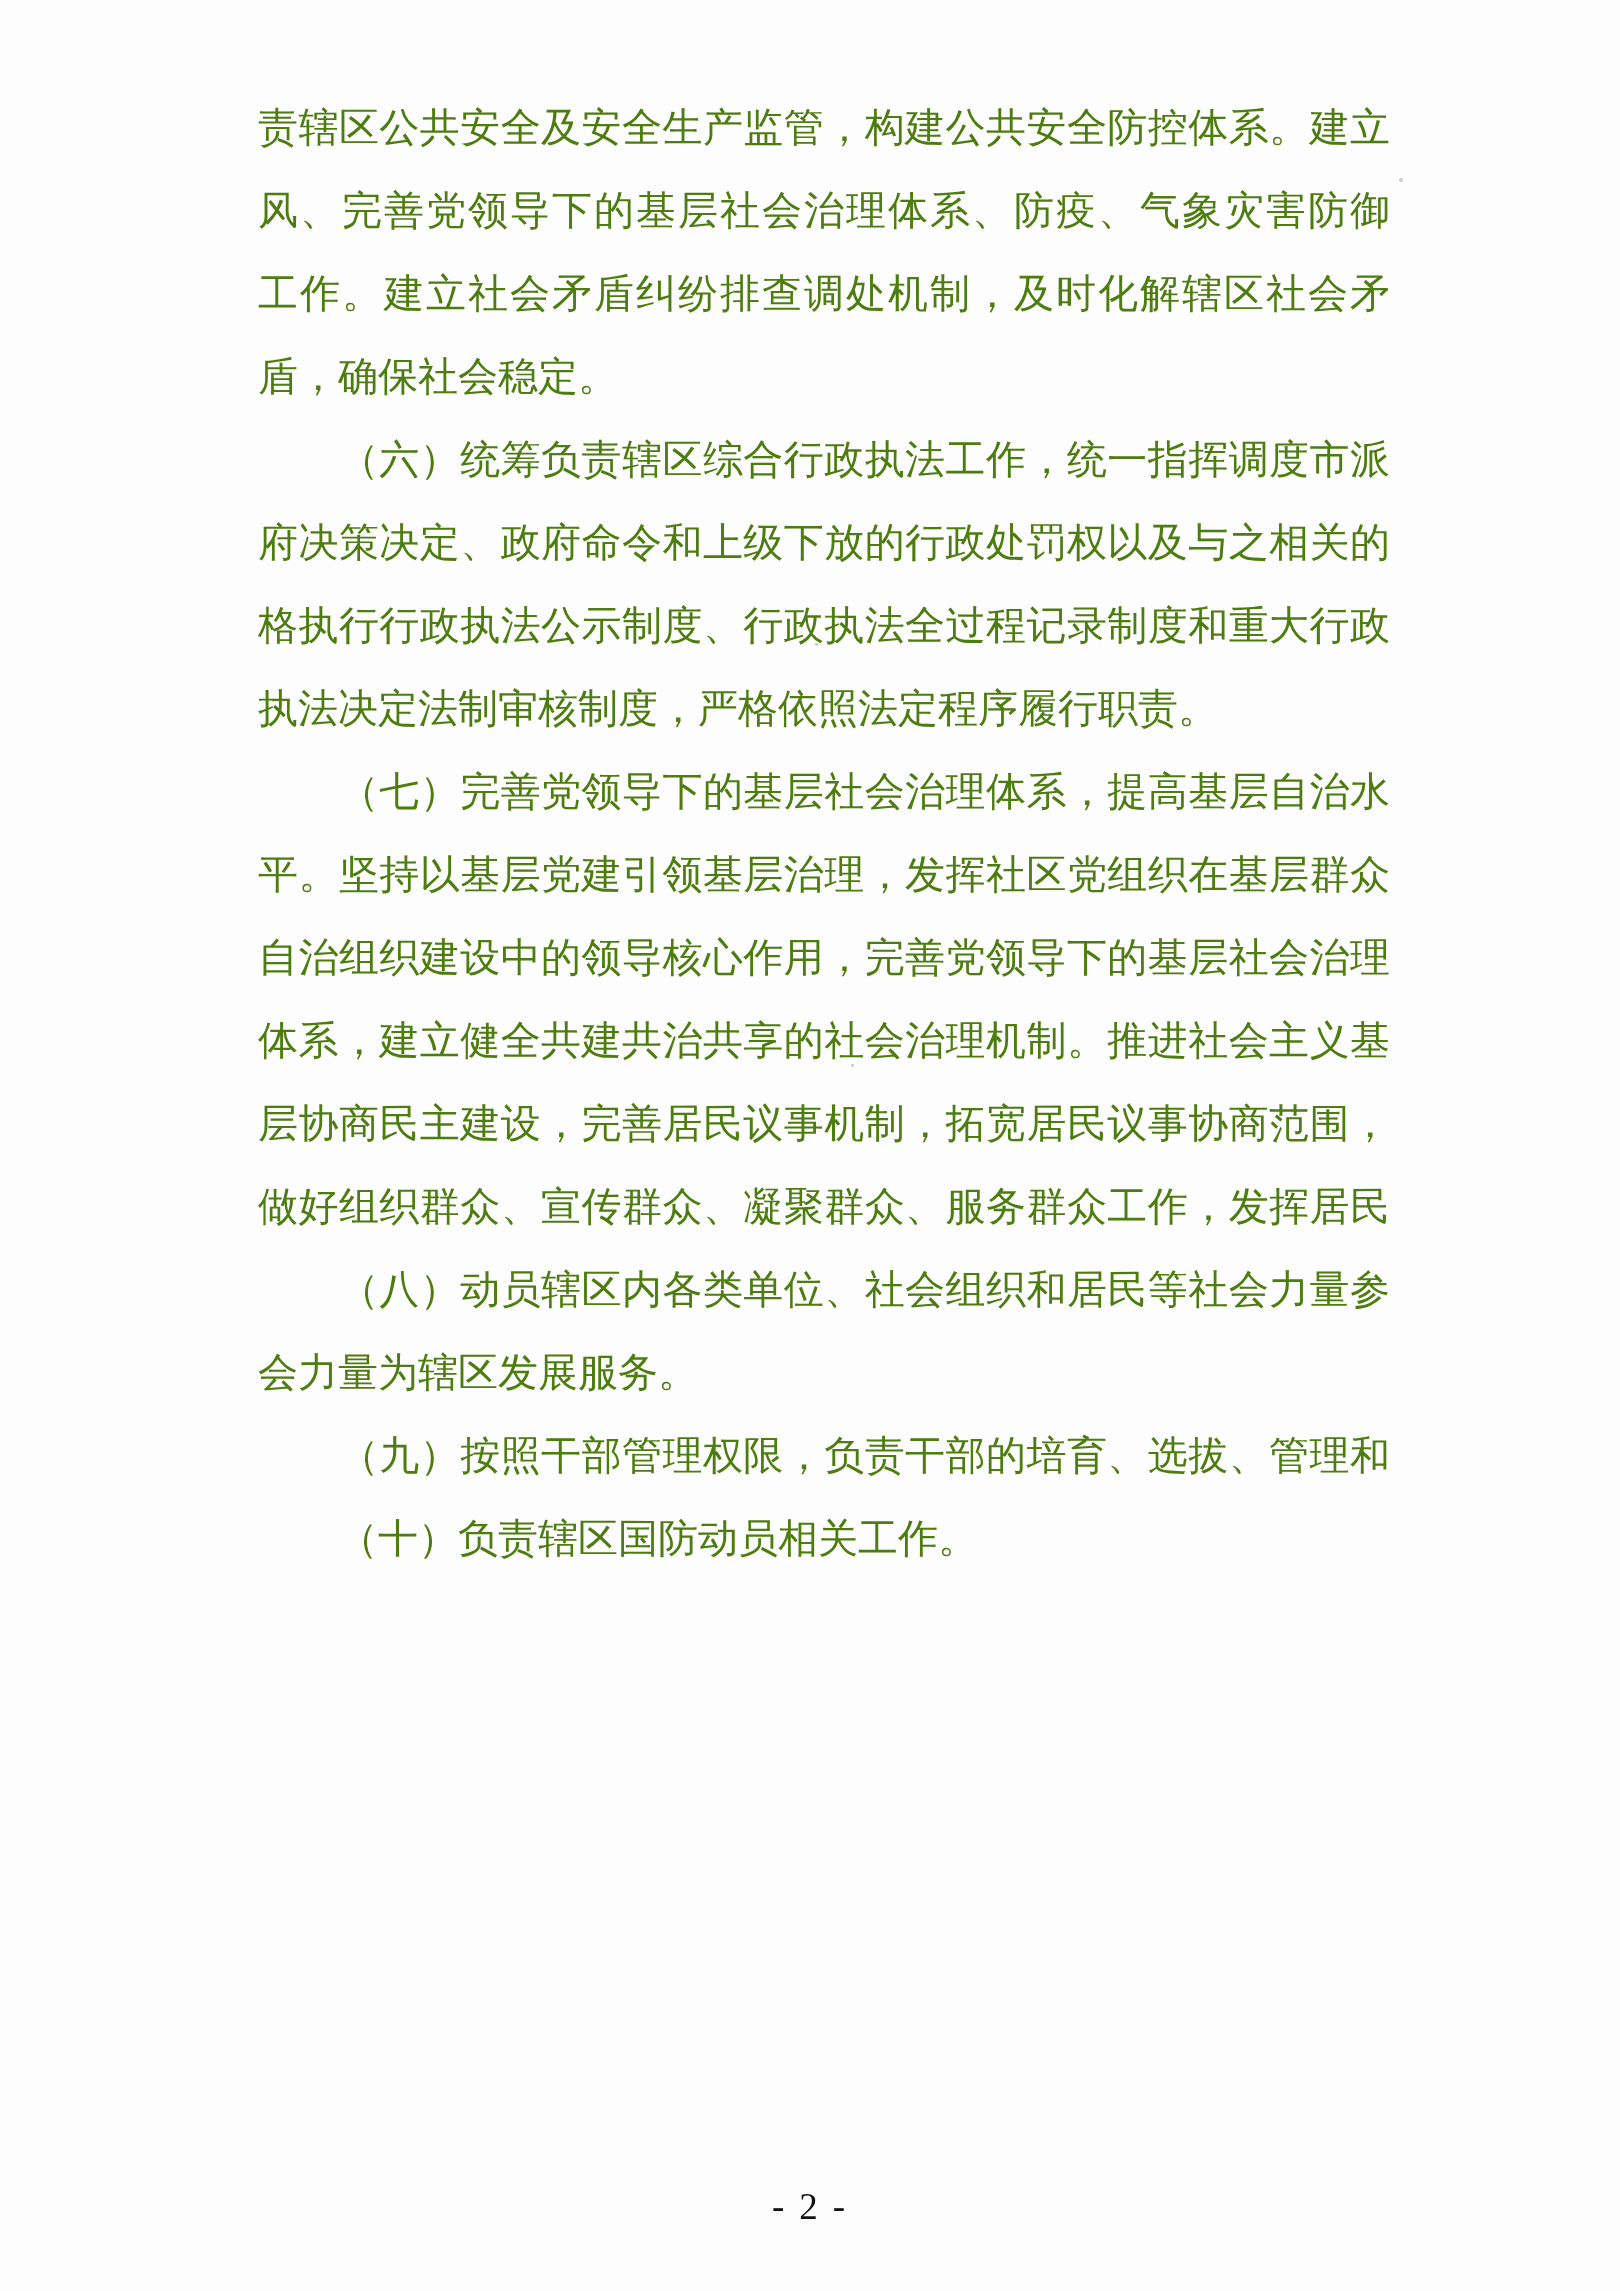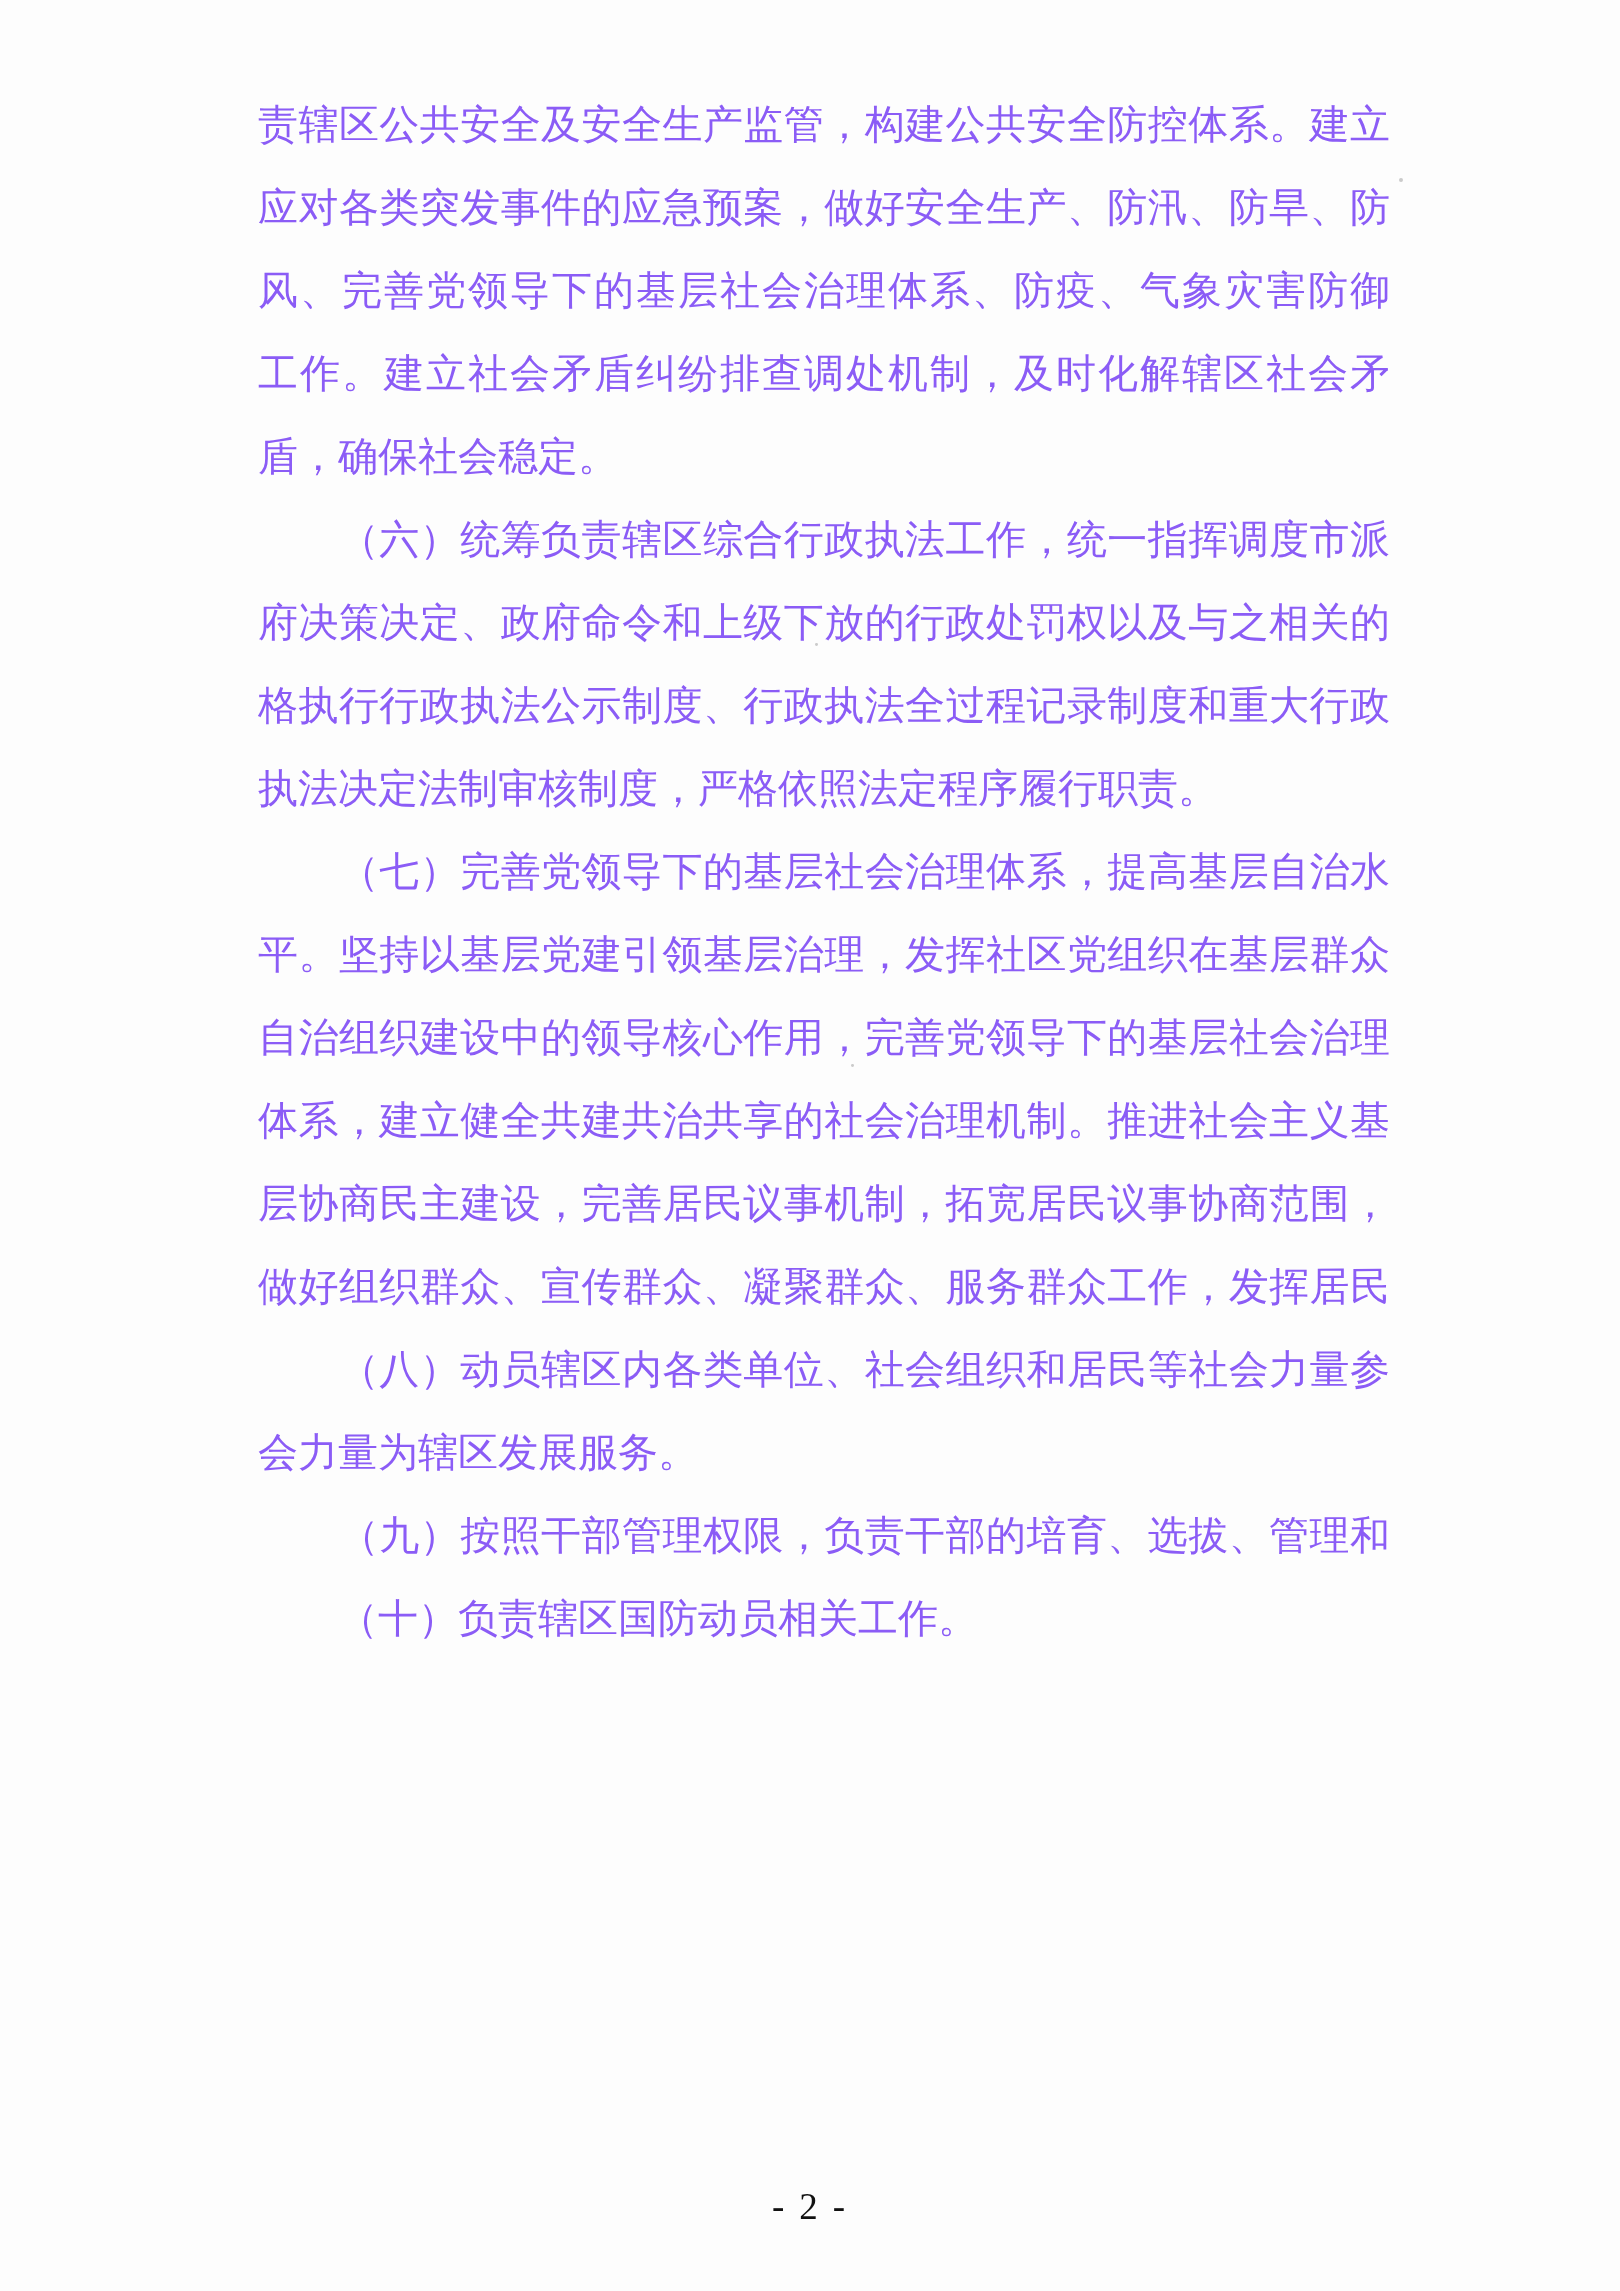--- a/index.html
+++ b/index.html
@@ -22,27 +22,26 @@
   .text-block {
     position: absolute;
     left: 258px;
     top: 86px;
     width: 1132px;
   }
   .line {
     font-size: 40px;
     height: 83px;
     line-height: 83px;
-    color: #8b5cf6;
+    color: #4d7c0f;
     text-align: justify;
     text-align-last: justify;
     text-justify: inter-character;
     white-space: pre-wrap;
     overflow: hidden;
-    font-family: Liberation Mono, monospace;
   }
   .line.end {
     text-align: center;
     text-align-last: left;
   }
   .footer {
     position: absolute;
     top: 2184px;
     left: 0;
     width: 1620px;
@@ -62,21 +61,20 @@
   .speck.s2 { left: 815px;  top: 643px; width: 2.9px; height: 2.9px; }
   .speck.s3 { left: 851px;  top: 1064px; width: 2.9px; height: 2.9px; }
 </style>
 </head>
 <body>
 
 <div class="page">
 
   <div class="text-block">
     <div class="line">责辖区公共安全及安全生产监管，构建公共安全防控体系。建立</div>
-    <div class="line">应对各类突发事件的应急预案，做好安全生产、防汛、防旱、防</div>
     <div class="line">风、完善党领导下的基层社会治理体系、防疫、气象灾害防御</div>
     <div class="line">工作。建立社会矛盾纠纷排查调处机制，及时化解辖区社会矛</div>
     <div class="line end">盾，确保社会稳定。</div>
     <div class="line">　　（六）统筹负责辖区综合行政执法工作，统一指挥调度市派</div>
     <div class="line">府决策决定、政府命令和上级下放的行政处罚权以及与之相关的</div>
     <div class="line">格执行行政执法公示制度、行政执法全过程记录制度和重大行政</div>
     <div class="line end">执法决定法制审核制度，严格依照法定程序履行职责。</div>
     <div class="line">　　（七）完善党领导下的基层社会治理体系，提高基层自治水</div>
     <div class="line">平。坚持以基层党建引领基层治理，发挥社区党组织在基层群众</div>
     <div class="line">自治组织建设中的领导核心作用，完善党领导下的基层社会治理</div>

